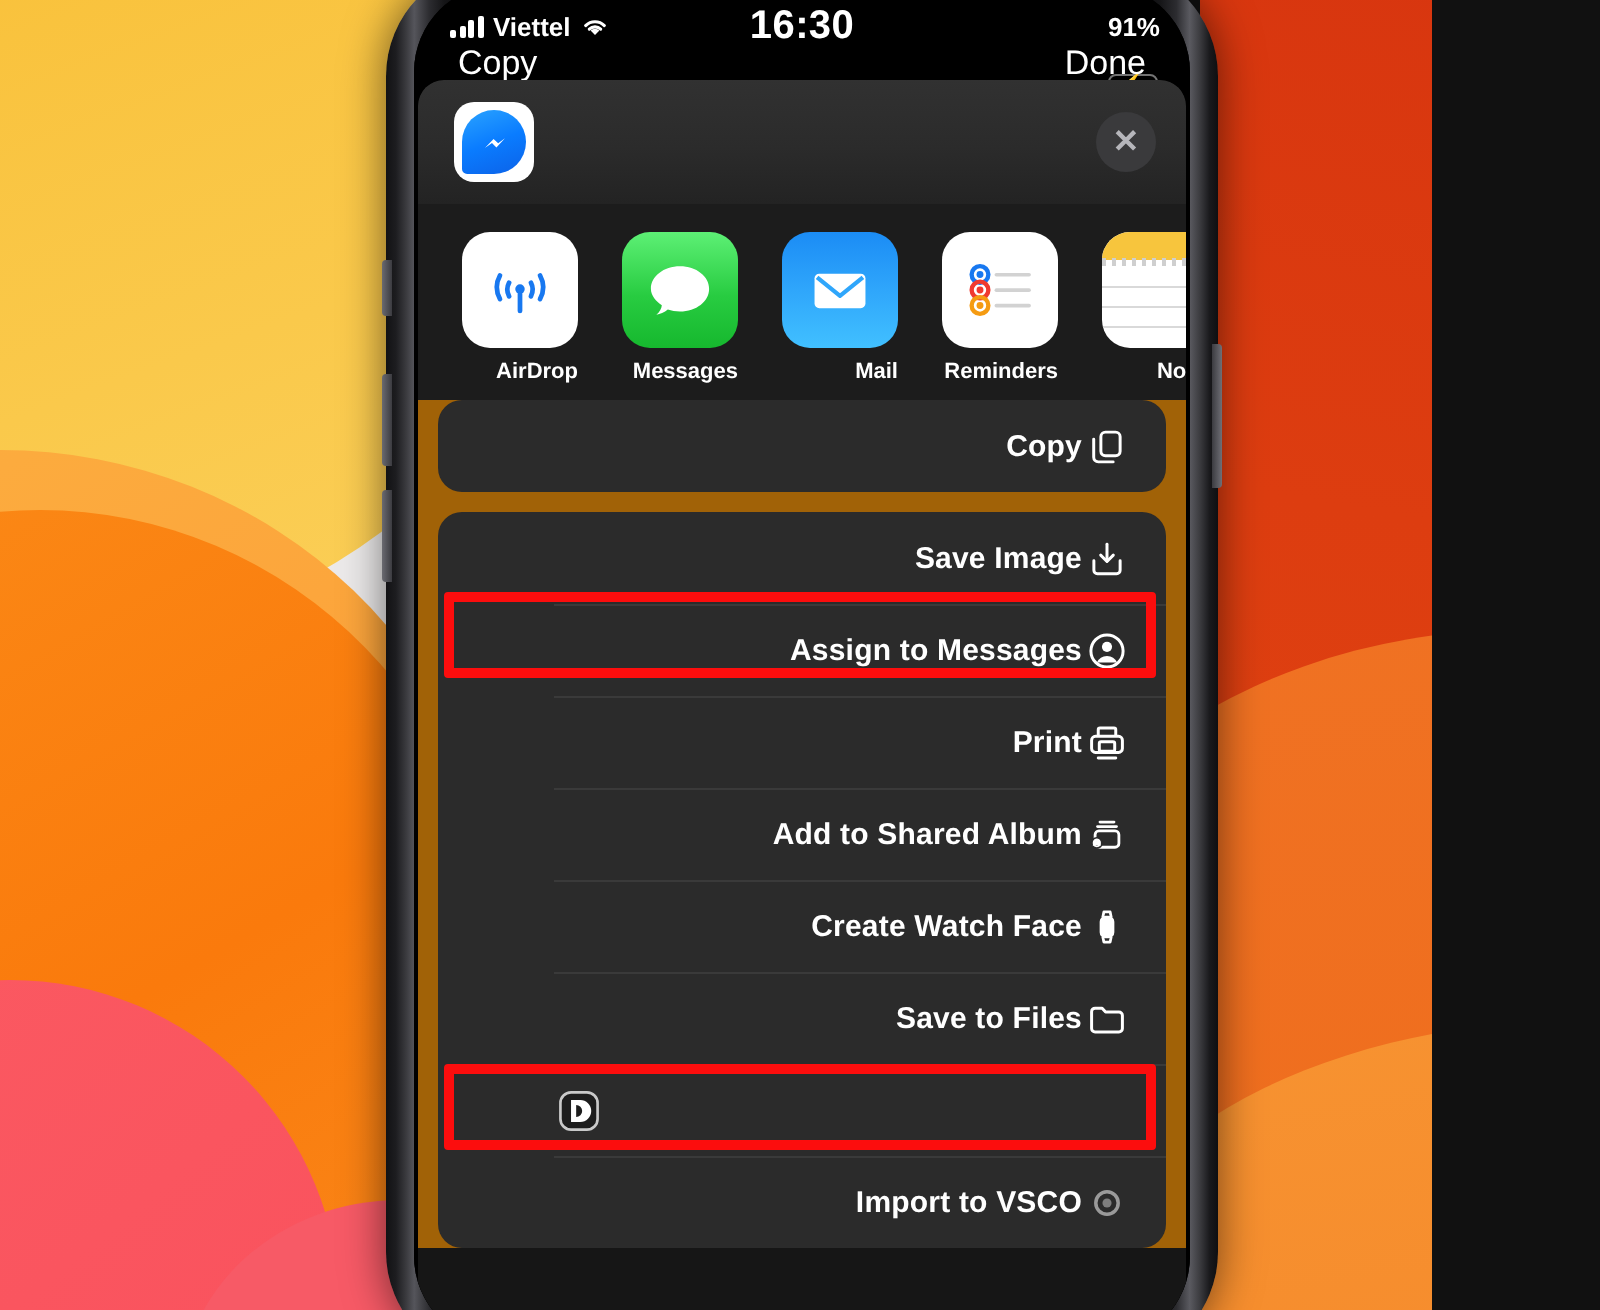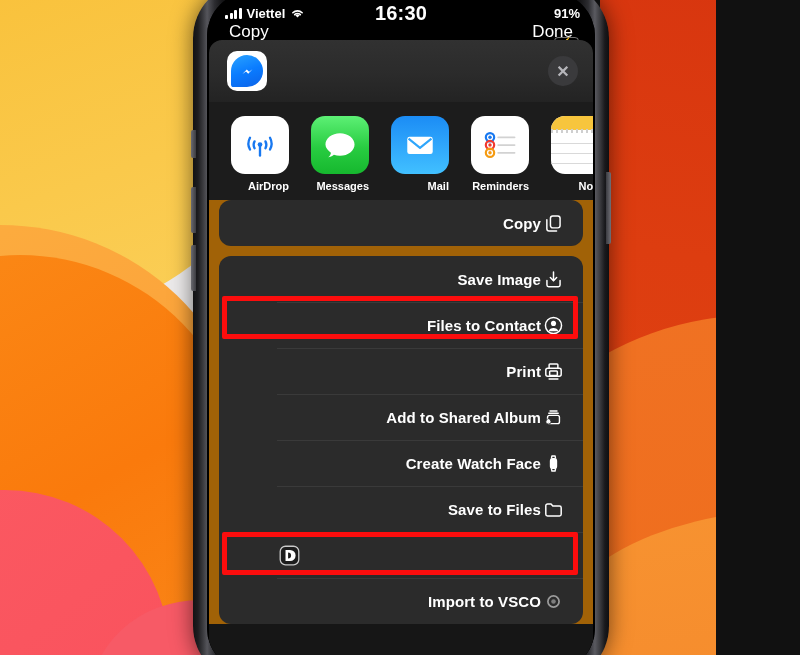--- a/index.html
+++ b/index.html
@@ -396,21 +396,21 @@
               <span class="action-icon">
                 <svg width="21" height="21" viewBox="0 0 24 24" fill="none" stroke="#fff" stroke-width="1.7" stroke-linecap="round" stroke-linejoin="round">
                   <path d="M12 3.5 V13.2"></path>
                     <path d="M8.4 9.8 L12 13.4 L15.6 9.8"></path>
                   <path d="M4.5 13 V18.4 a2 2 0 0 0 2 2 H17.5 a2 2 0 0 0 2 -2 V13"></path>
                 </svg>
               </span>
             </div>
 
             <div class="action-row">
-              <span class="action-label">Files to Contact</span>
+              <span class="action-label">Assign to Messages</span>
               <span class="action-icon">
                 <svg width="21" height="21" viewBox="0 0 24 24">
                   <circle cx="12" cy="12" r="9.2" fill="none" stroke="#fff" stroke-width="1.7"></circle>
                   <circle cx="12" cy="9.6" r="2.9" fill="#fff"></circle>
                   <path d="M6.3 18.6 a6.2 6.2 0 0 1 11.4 0" fill="#fff"></path>
                 </svg>
               </span>
             </div>
 
             <div class="action-row">

